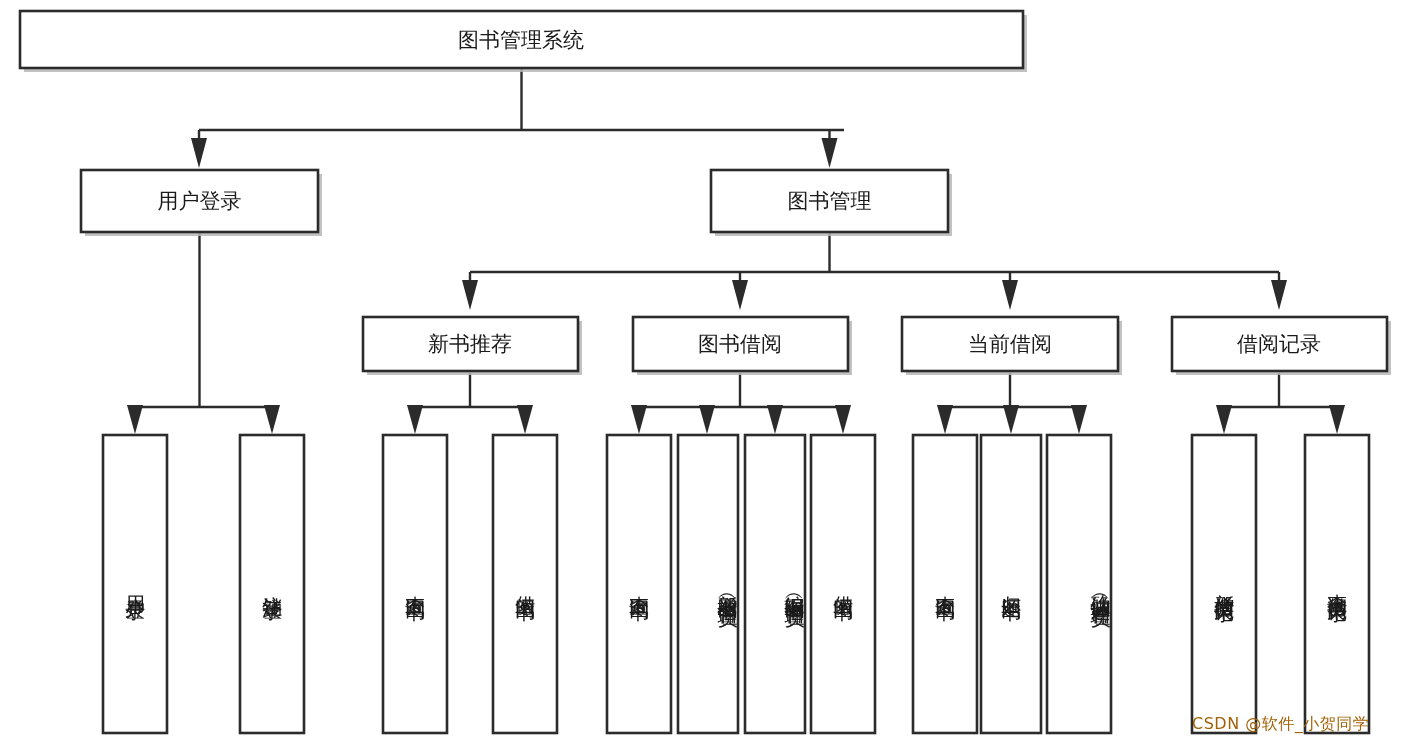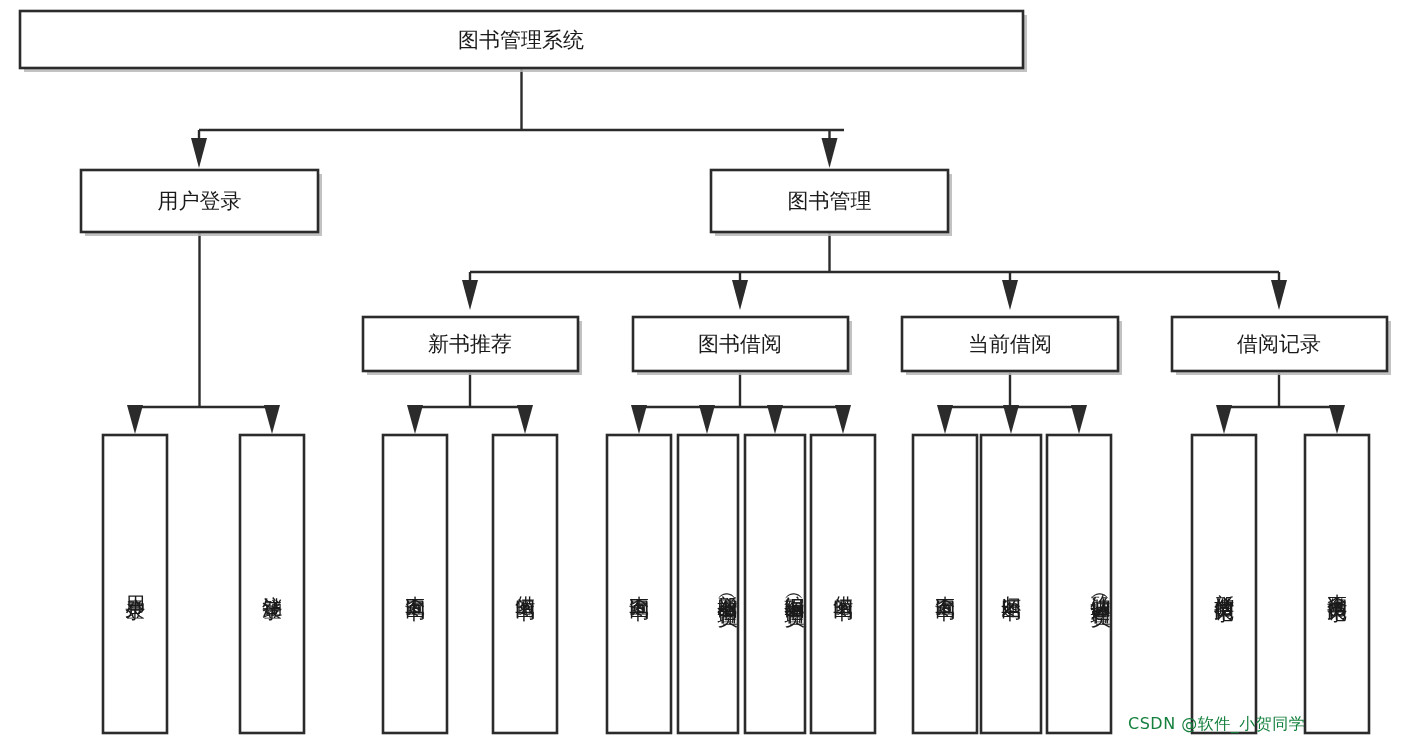--- a/index.html
+++ b/index.html
@@ -69,25 +69,25 @@
     align-items: flex-start;
     justify-content: center;
     white-space: nowrap;
     pointer-events: none;
   }
   .vlabel.center {
     align-items: center;
   }
   .watermark {
     position: absolute;
-    left: 1128px;
+    left: 1192px;
     top: 714px;
     font-family: "DejaVu Sans", "Liberation Sans", sans-serif;
     font-size: 16px;
-    color: #15803d;
+    color: #a16207;
     white-space: nowrap;
     letter-spacing: 0.5px;
   }
 </style>
 </head>
 <body>
 
 <div id="diagram-root">
 
   <svg class="flow" viewBox="0 0 1405 747" xmlns="http://www.w3.org/2000/svg">

